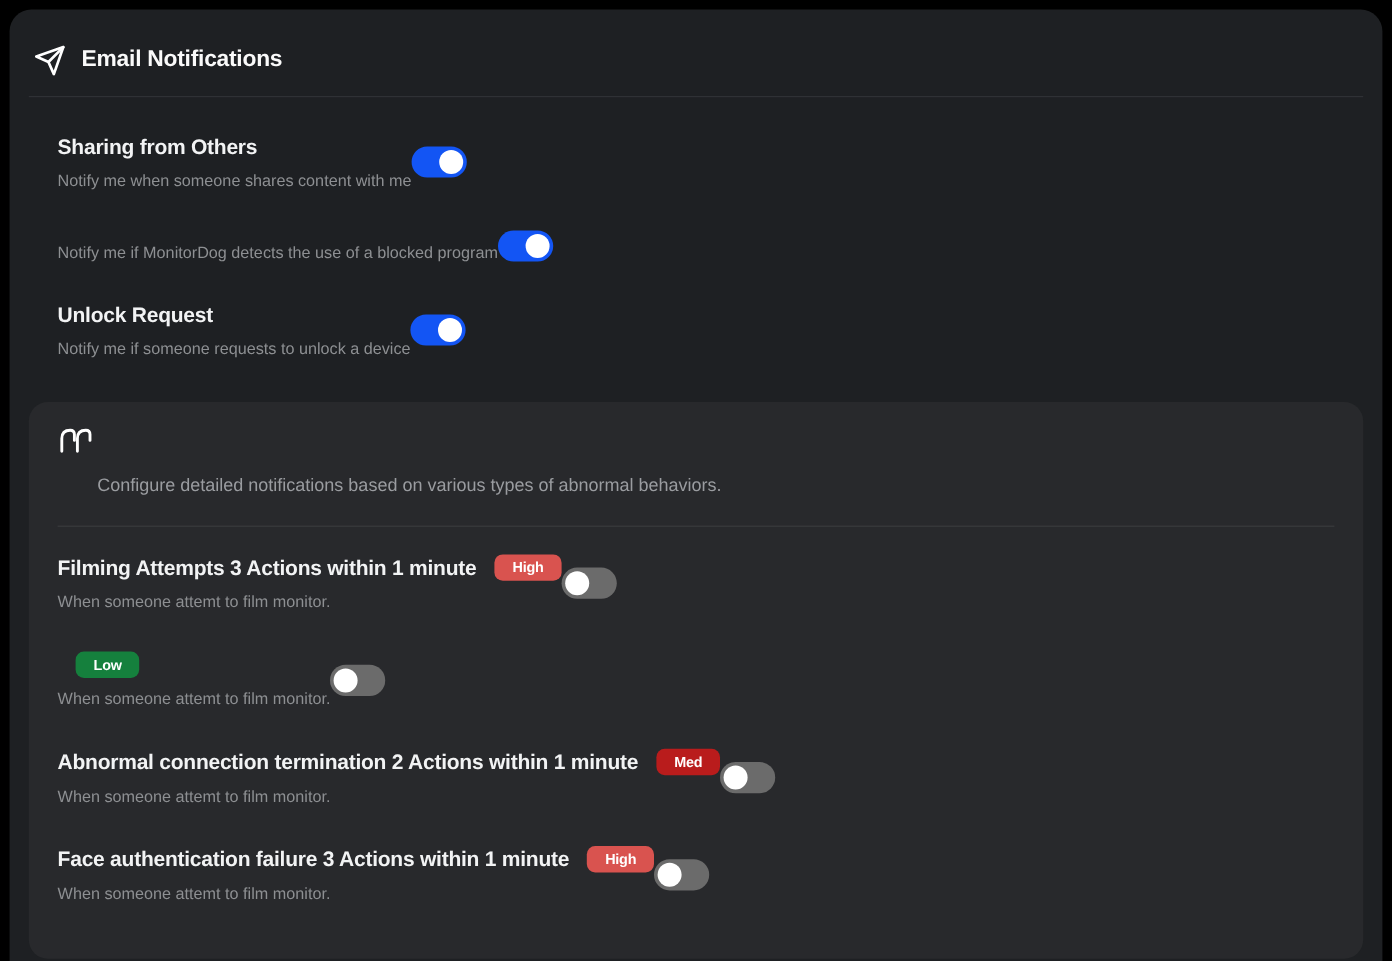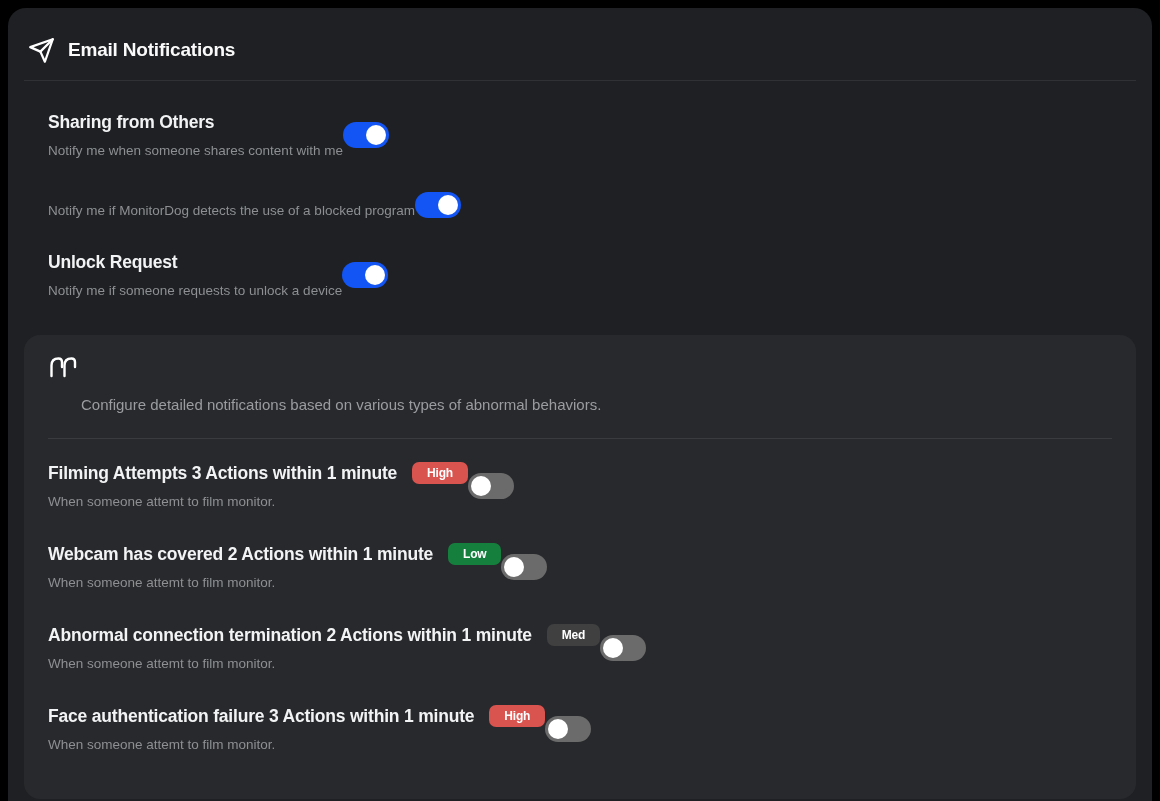--- a/index.html
+++ b/index.html
@@ -121,35 +121,34 @@
           <div class="desc">When someone attemt to film monitor.</div>
         </div>
         <div class="toggle" data-state="false">
           <div class="knob"></div>
         </div>
       </div>
 
       <div class="row">
         <div class="txt">
           <div class="title">
-            <span>Webcam has covered 2 Actions within 1 minute</span>
             <span class="badge" style="background: #15803d;">Low</span>
           </div>
           <div class="desc">When someone attemt to film monitor.</div>
         </div>
         <div class="toggle" data-state="false">
           <div class="knob"></div>
         </div>
       </div>
 
       <div class="row">
         <div class="txt">
           <div class="title">
             <span>Abnormal connection termination 2 Actions within 1 minute</span>
-            <span class="badge" style="background: #404040;">Med</span>
+            <span class="badge" style="background: #b91c1c;">Med</span>
           </div>
           <div class="desc">When someone attemt to film monitor.</div>
         </div>
         <div class="toggle" data-state="false">
           <div class="knob"></div>
         </div>
       </div>
 
       <div class="row">
         <div class="txt">

